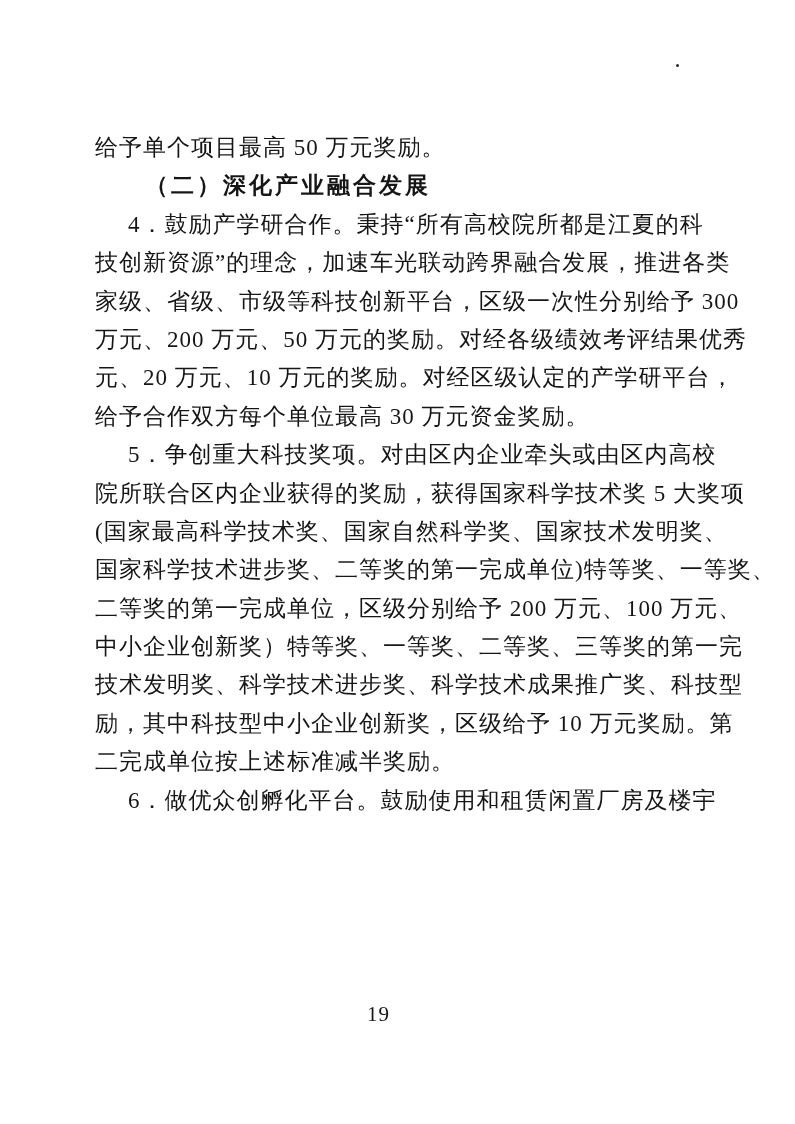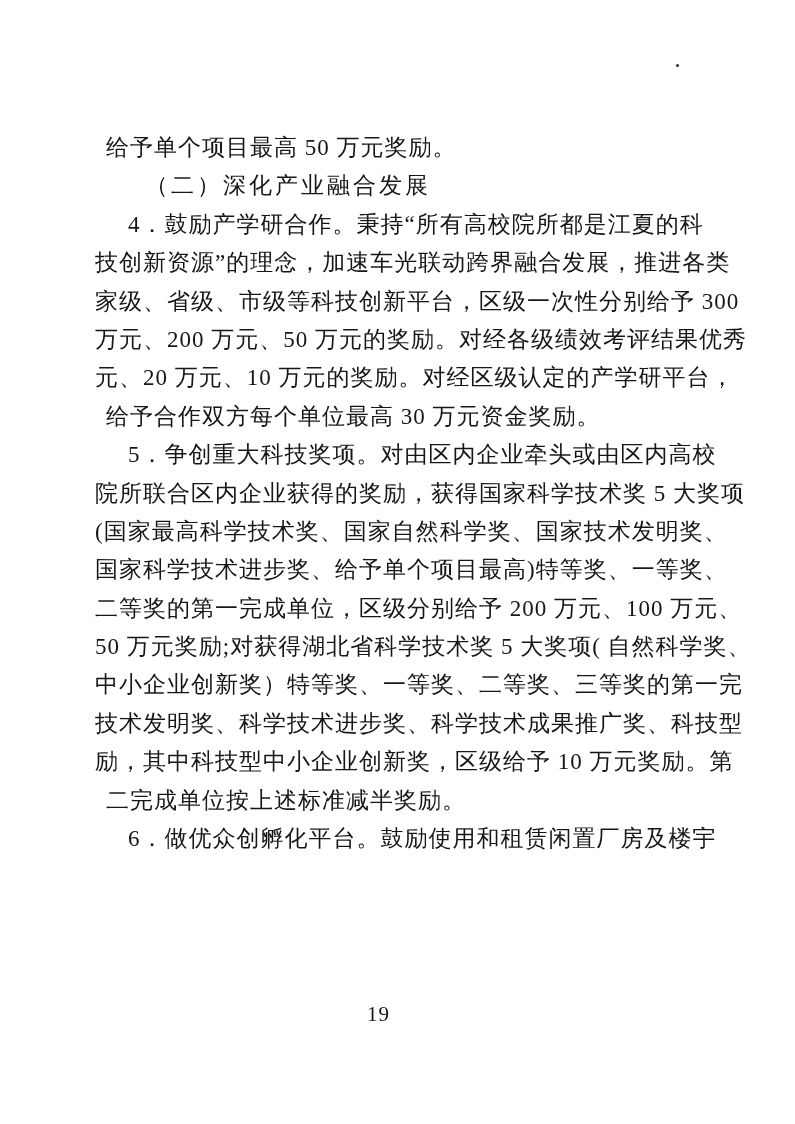--- a/index.html
+++ b/index.html
@@ -30,28 +30,27 @@
     white-space: nowrap;
     text-align: justify;
     text-align-last: justify;
     height: 38.4px;
     overflow: visible;
   }
   .line.full { }
   .line.short {
     text-align: left;
     text-align-last: left;
-    margin-left: 11px;
   }
   .line.para-start {
     padding-left: 33px;
   }
   .line.heading {
     padding-left: 50px;
-    font-weight: normal;
+    font-weight: bold;
     text-align: left;
     text-align-last: left;
     letter-spacing: 3px;
   }
   .page-footer {
     position: absolute;
     top: 1002px;
     left: 0;
     width: 100%;
     text-align: center;
@@ -81,23 +80,22 @@
       <div class="line heading">（二）深化产业融合发展</div>
       <div class="line para-start">4．鼓励产学研合作。秉持“所有高校院所都是江夏的科</div>
       <div class="line full">技创新资源”的理念，加速车光联动跨界融合发展，推进各类</div>
       <div class="line full">家级、省级、市级等科技创新平台，区级一次性分别给予 300</div>
       <div class="line full">万元、200 万元、50 万元的奖励。对经各级绩效考评结果优秀</div>
       <div class="line full">元、20 万元、10 万元的奖励。对经区级认定的产学研平台，</div>
       <div class="line short">给予合作双方每个单位最高 30 万元资金奖励。</div>
       <div class="line para-start">5．争创重大科技奖项。对由区内企业牵头或由区内高校</div>
       <div class="line full">院所联合区内企业获得的奖励，获得国家科学技术奖 5 大奖项</div>
       <div class="line full">(国家最高科学技术奖、国家自然科学奖、国家技术发明奖、</div>
-      <div class="line full">国家科学技术进步奖、给予单个项目最高)特等奖、一等奖、</div>
+      <div class="line full">国家科学技术进步奖、二等奖的第一完成单位)特等奖、一等奖、</div>
       <div class="line full">二等奖的第一完成单位，区级分别给予 200 万元、100 万元、</div>
-      <div class="line full">50 万元奖励;对获得湖北省科学技术奖 5 大奖项( 自然科学奖、</div>
       <div class="line full">中小企业创新奖）特等奖、一等奖、二等奖、三等奖的第一完</div>
       <div class="line full">技术发明奖、科学技术进步奖、科学技术成果推广奖、科技型</div>
       <div class="line full">励，其中科技型中小企业创新奖，区级给予 10 万元奖励。第</div>
       <div class="line short">二完成单位按上述标准减半奖励。</div>
       <div class="line para-start">6．做优众创孵化平台。鼓励使用和租赁闲置厂房及楼宇</div>
     </main>
 
   <footer class="page-footer">
     <span>19</span>
   </footer>

